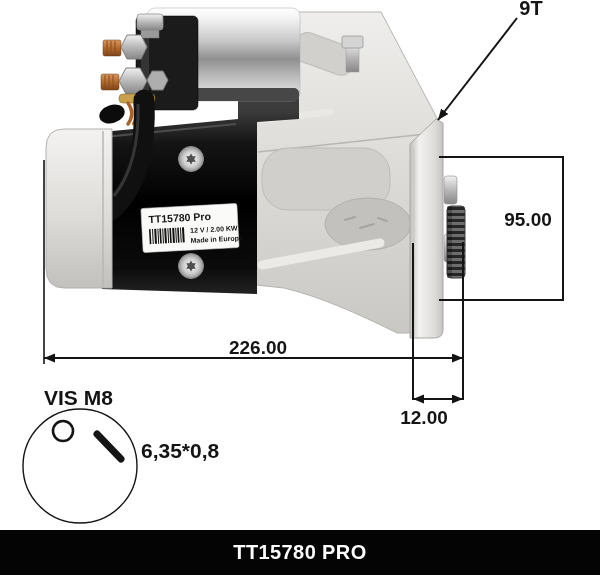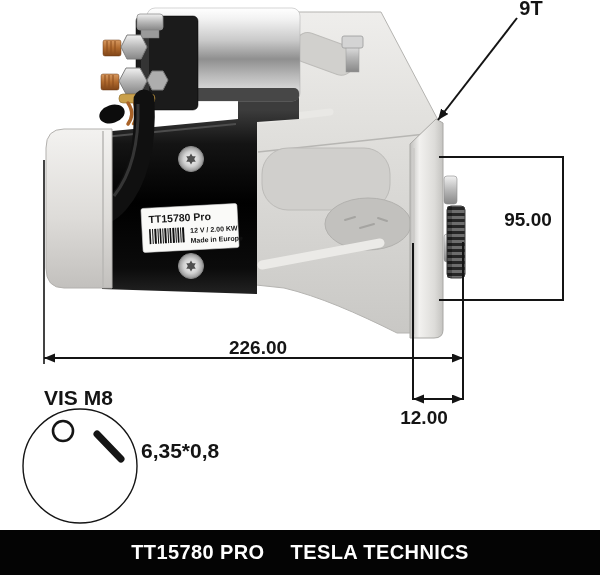--- a/index.html
+++ b/index.html
@@ -205,16 +205,15 @@
     <text class="dim-text" x="44" y="405" font-size="21">VIS M8</text>
     <circle cx="80" cy="466" r="57" fill="none" stroke="#151515" stroke-width="1.4"></circle>
     <circle cx="63" cy="431" r="10" fill="#ffffff" stroke="#151515" stroke-width="2.6"></circle>
     <path d="M 97 434 L 121 459" stroke="#151515" stroke-width="7" stroke-linecap="round" fill="none"></path>
     <text class="dim-text" x="141" y="458" font-size="21">6,35*0,8</text>
   </g>
 </svg>
 
 <div class="footer">
   <span>TT15780 PRO</span>
-  <span>TESLA TECHNICS</span>
 </div>
 
 </div>
 
 </body></html>

